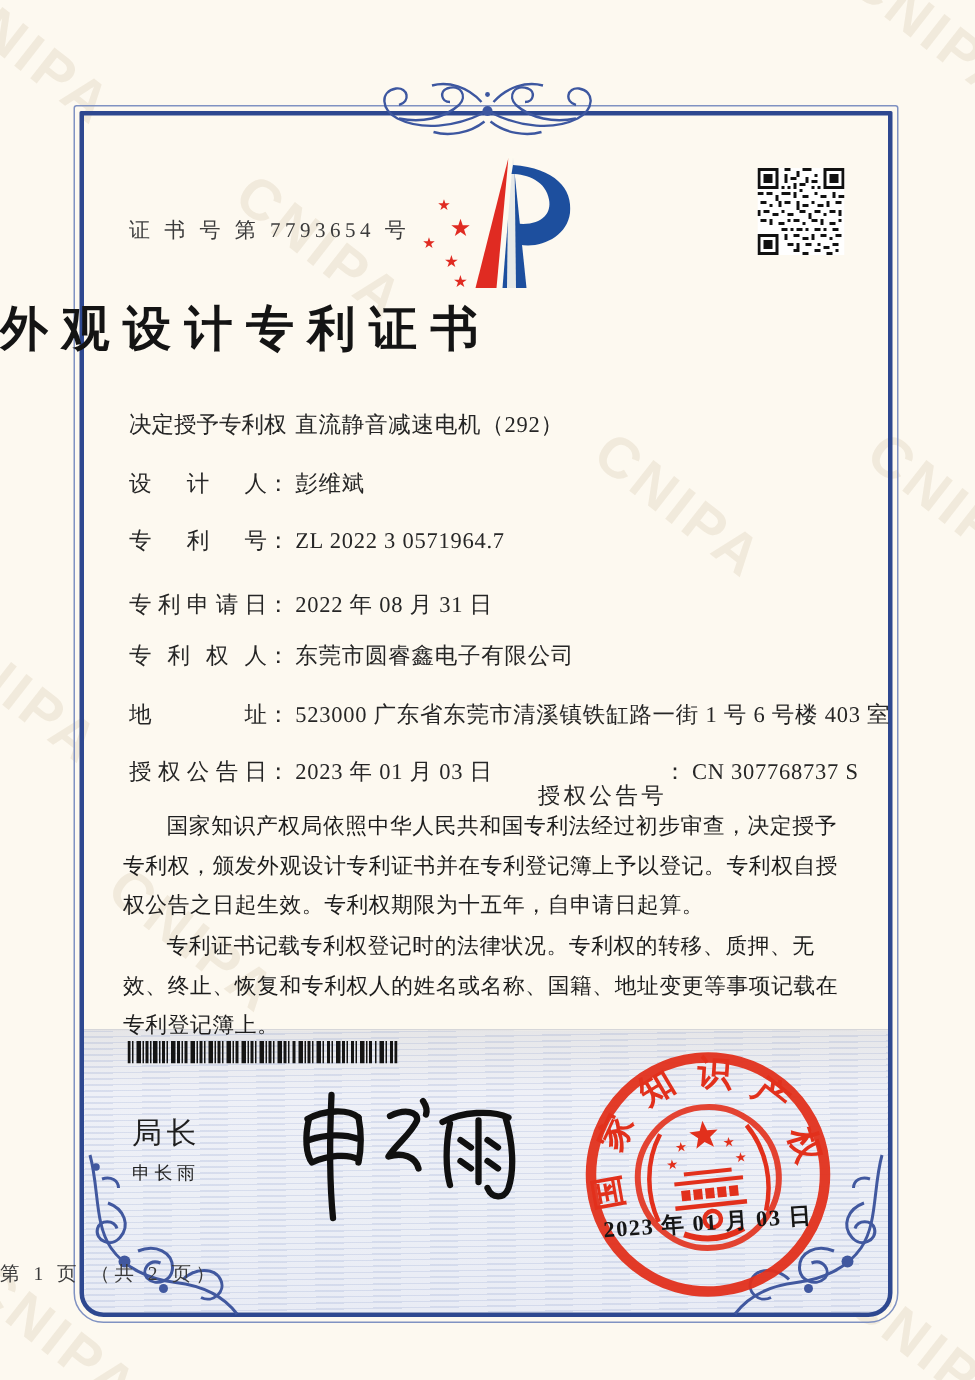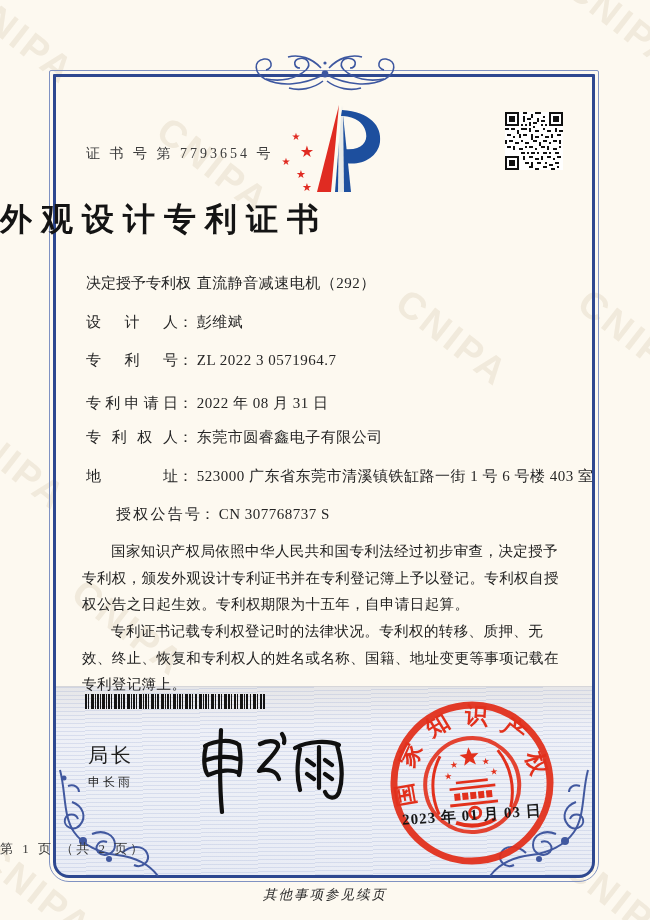--- a/index.html
+++ b/index.html
@@ -184,22 +184,26 @@
     </div>
     <div class="frow" style="top:428px;">
       <span class="flabel">专利权人</span><span class="fcolon">：</span>
       <span class="fvalue">东莞市圆睿鑫电子有限公司</span>
     </div>
     <div class="frow" style="top:467px;">
       <span class="flabel">地址</span><span class="fcolon">：</span>
       <span class="fvalue">523000 广东省东莞市清溪镇铁缸路一街 1 号 6 号楼 403 室</span>
     </div>
     <div class="frow frow2" style="top:505px;">
+      <span>
+        <span class="flabel">授权公告日</span><span class="fcolon">：</span>
+        <span class="fvalue">2023 年 01 月 03 日</span>
+      </span>
       <span class="pair2">
-        <span class="flabel" style="width:84px;">授权公告号</span><span class="fcolon">：</span>
+        <span class="flabel" style="width:84px;margin-top:16px;">授权公告号</span><span class="fcolon">：</span>
         <span class="fvalue">CN 307768737 S</span>
       </span>
     </div>
 
     <div class="paras">
       <p>国家知识产权局依照中华人民共和国专利法经过初步审查，决定授予专利权，颁发外观设计专利证书并在专利登记簿上予以登记。专利权自授权公告之日起生效。专利权期限为十五年，自申请日起算。</p>
       <p>专利证书记载专利权登记时的法律状况。专利权的转移、质押、无效、终止、恢复和专利权人的姓名或名称、国籍、地址变更等事项记载在专利登记簿上。</p>
     </div>
 
     <svg style="position:absolute; left:85px; top:694px;" width="180" height="15" viewBox="0 0 180 15">
@@ -261,16 +265,15 @@
           <circle cx="0" cy="28" r="5.5" fill="none" stroke-width="3"></circle>
           <path d="M-20,36 C-7,42 7,42 20,36" fill="none" stroke-width="4"></path>
         </g>
       </g>
     </svg>
 
     <div class="seal-date">2023 年 01 月 03 日</div>
 
     <div class="page-num">第 1 页 （共 2 页）</div>
 
-    <div class="footer-note">其他事项参见续页</div>
 
   </div>
 </div>
 
 </body></html>

